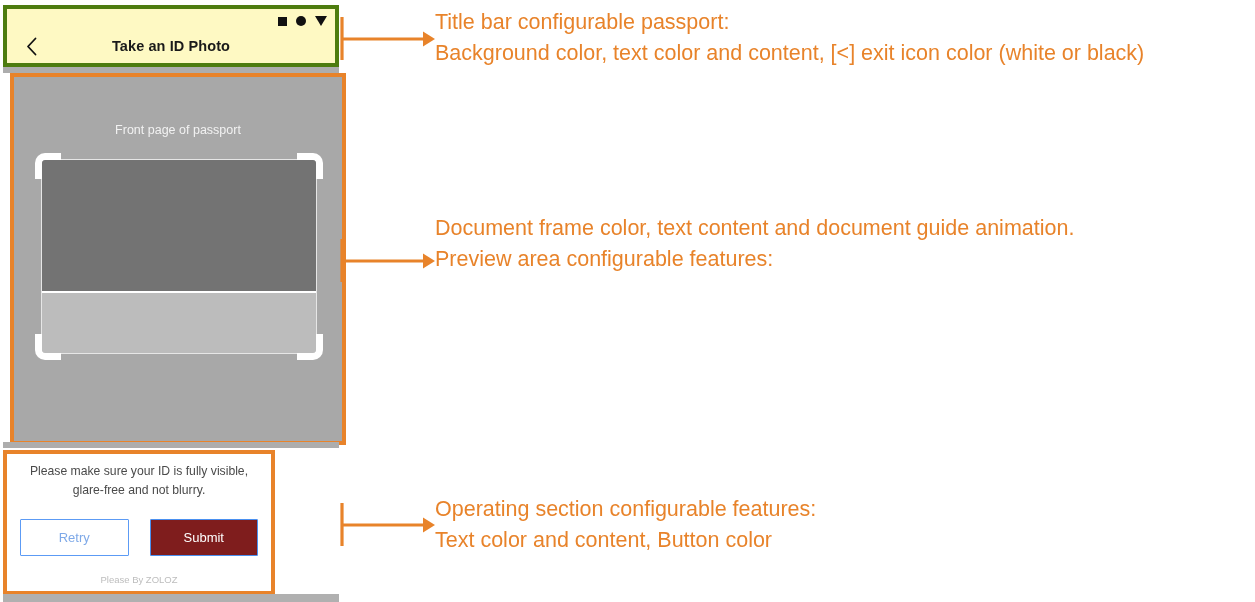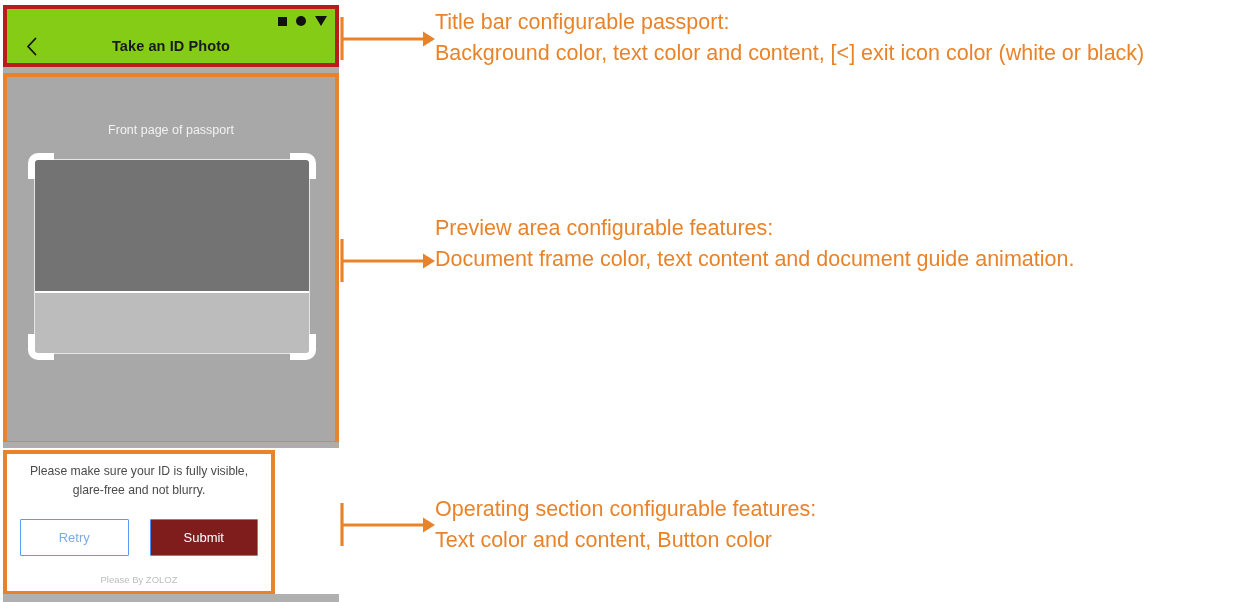--- a/index.html
+++ b/index.html
@@ -25,22 +25,22 @@
   }
 
   
   .titlebar-panel {
     position: absolute;
     left: 3px;
     top: 5px;
     width: 336px;
     height: 62px;
     box-sizing: border-box;
-    border: 4px solid #b91c1c;
-    background: #84cc16;
+    border: 4px solid #4d7c0f;
+    background: #fef9c3;
   }
   .statusbar {
     position: absolute;
     right: 8px;
     top: 3px;
     height: 18px;
     display: flex;
     align-items: center;
     gap: 9px;
   }
@@ -104,21 +104,21 @@
     left: 3px;
     top: 594px;
     width: 336px;
     height: 8px;
     background: #B0B0B0;
   }
 
   
   .preview-panel {
     position: absolute;
-    left: 3px;
+    left: 10px;
     top: 73px;
     width: 336px;
     height: 372px;
     box-sizing: border-box;
     border: 4px solid #E8832A;
     background: #A8A8A8;
     overflow: hidden;
   }
   .preview-hint {
     position: absolute;
@@ -336,20 +336,20 @@
   <path d="M2 25 L86 25" stroke="#E8832A" stroke-width="3.2" fill="none"></path>
   <path d="M84 17.5 L96 25 L84 32.5 Z" fill="#E8832A"></path>
 </svg>
 
 <div class="anno anno-1">
   <div>Title bar configurable passport:</div>
   <div>Background color, text color and content, [&lt;] exit icon color (white or black)</div>
 </div>
 
 <div class="anno anno-2">
+  <div>Document frame color, text content and document guide animation.</div>
   <div>Preview area configurable features:</div>
-  <div>Document frame color, text content and document guide animation.</div>
 </div>
 
 <div class="anno anno-3">
   <div>Operating section configurable features:</div>
   <div>Text color and content, Button color</div>
 </div>
 
 </body></html>

